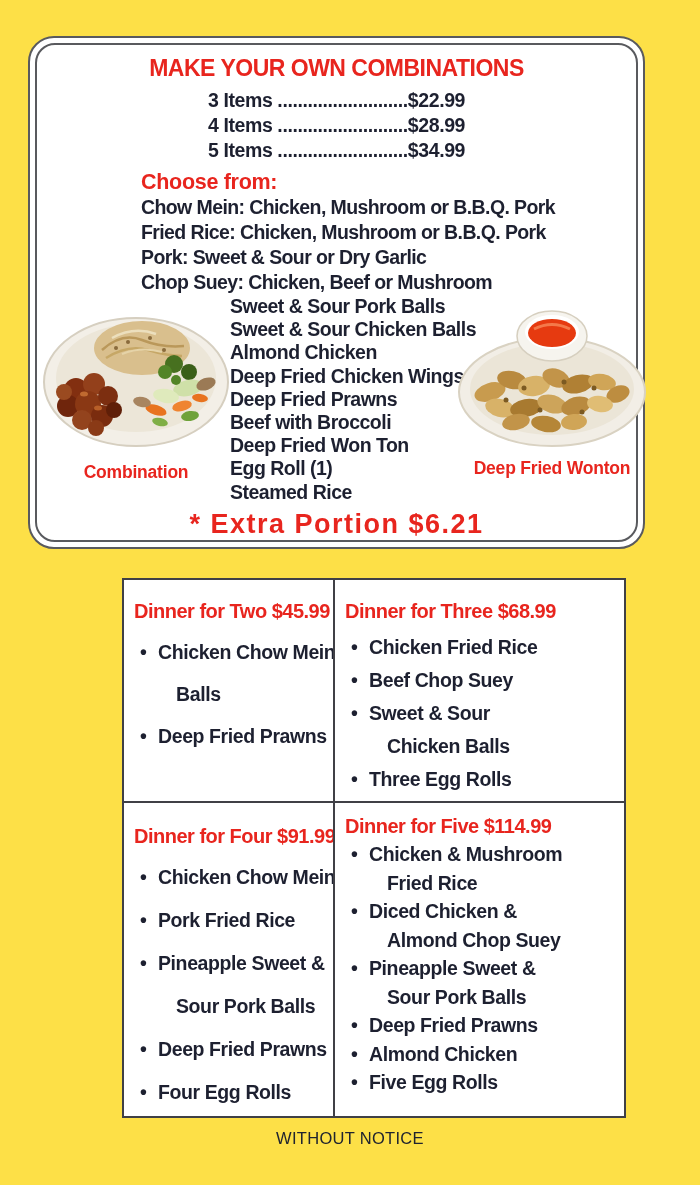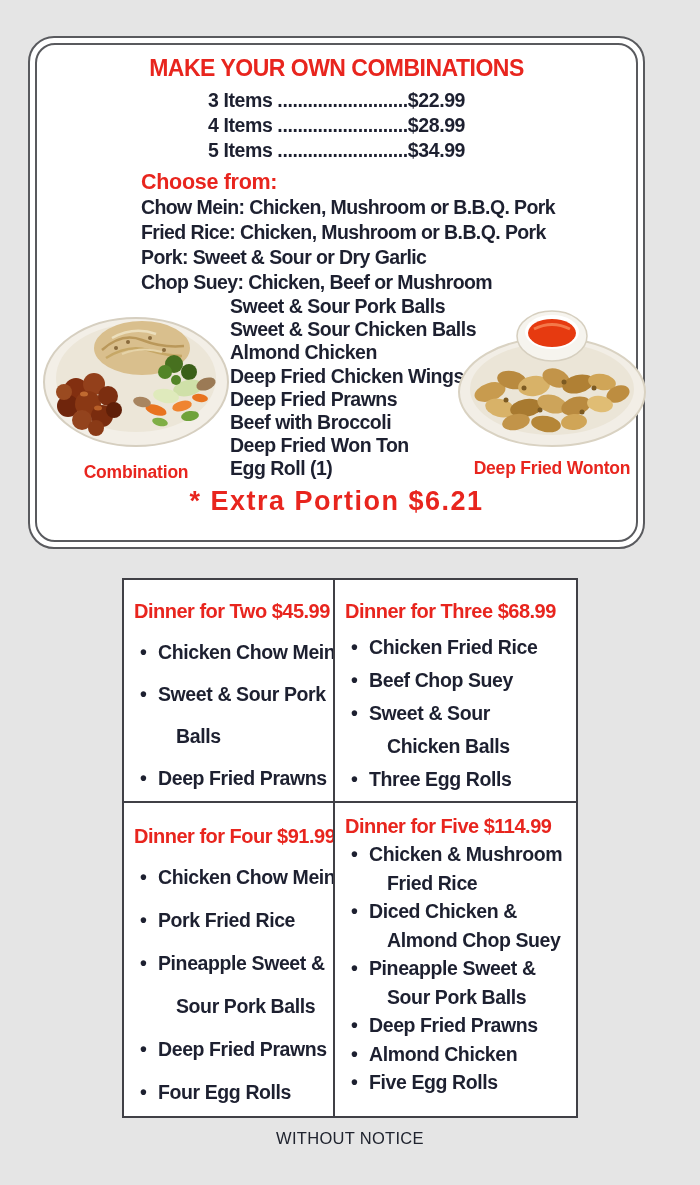--- a/index.html
+++ b/index.html
@@ -2,21 +2,21 @@
 <html><head>
 <meta charset="utf-8">
 <style>
   * { margin:0; padding:0; box-sizing:border-box; }
   html,body { background:#ffffff; }
   body {
     width:700px; height:1185px; position:relative;
     font-family:"Liberation Sans", sans-serif;
     color:#1d2030;
   }
-  .page { position:absolute; inset:0; background:#e5e5e5; }
+  .page { position:absolute; inset:0; background:#fde047; }
 
   
   .combo-box {
     position:absolute; left:28px; top:36px; width:617px; height:513px;
     border:2px solid #595a5e; border-radius:26px; background:#fff;
   }
   .combo-inner {
     position:absolute; inset:5px; border:2px solid #595a5e; border-radius:20px;
     background:#fff; overflow:hidden;
   }
@@ -49,21 +49,21 @@
     color:#e8251e; font-size:27px; font-weight:700; letter-spacing:1.5px;
     white-space:nowrap;
   }
   .fig { position:absolute; width:196px; text-align:center; }
   .fig-left  { left:8px;  top:266px; }
   .fig-right { left:424px; top:254px; }
   .fig-label { margin-top:4px; color:#e8251e; font-size:17.5px; font-weight:700; letter-spacing:-0.2px; }
 
   
   .dinner-table {
-    position:absolute; left:122px; top:578px; width:456px; height:540px;
+    position:absolute; left:122px; top:578px; width:504px; height:540px;
     border:2px solid #404046; background:#fff;
     display:grid; grid-template-columns:211px 1fr; grid-template-rows:223px 1fr;
   }
   .cell { padding:0 4px 0 8px; overflow:hidden; }
   .cell.bR { border-right:2px solid #404046; }
   .cell.bB { border-bottom:2px solid #404046; }
   .cell h3 {
     color:#e8251e; font-size:20px; font-weight:700; letter-spacing:-0.5px;
     white-space:nowrap;
   }
@@ -109,20 +109,21 @@
       <div class="choose-option">Chop Suey: Chicken, Beef or Mushroom</div>
 
       <div class="combo-item">Sweet &amp; Sour Pork Balls</div>
       <div class="combo-item">Sweet &amp; Sour Chicken Balls</div>
       <div class="combo-item">Almond Chicken</div>
       <div class="combo-item">Deep Fried Chicken Wings</div>
       <div class="combo-item">Deep Fried Prawns</div>
       <div class="combo-item">Beef with Broccoli</div>
       <div class="combo-item">Deep Fried Won Ton</div>
       <div class="combo-item">Egg Roll (1)</div>
+      <div class="combo-item">Steamed Rice</div>
 
       <div class="extra-portion">* Extra Portion $6.21</div>
     </div>
 
     <div class="fig fig-left">
       <svg width="196" height="150" viewBox="0 0 196 150">
         <ellipse cx="98" cy="78" rx="92" ry="64" fill="#f3efe7" stroke="#d6cfc0" stroke-width="2"></ellipse>
         <ellipse cx="98" cy="74" rx="80" ry="54" fill="#ece6d8"></ellipse>
 
         <ellipse cx="104" cy="44" rx="48" ry="27" fill="#d9bf8d"></ellipse>
@@ -199,21 +200,20 @@
       </svg>
       <div class="fig-label">Deep Fried Wonton</div>
     </div>
   </div>
 
   <div class="dinner-table">
 
     <div class="cell c0 bR bB">
       <h3>Dinner for Two $45.99</h3>
       <div class="line b">Chicken Chow Mein</div>
-      <div class="line b">Sweet &amp; Sour Pork</div>
       <div class="line cont">Balls</div>
       <div class="line b">Deep Fried Prawns</div>
     </div>
 
     <div class="cell c1 bB">
       <h3>Dinner for Three $68.99</h3>
       <div class="line b">Chicken Fried Rice</div>
       <div class="line b">Beef Chop Suey</div>
       <div class="line b">Sweet &amp; Sour</div>
       <div class="line cont">Chicken Balls</div>

